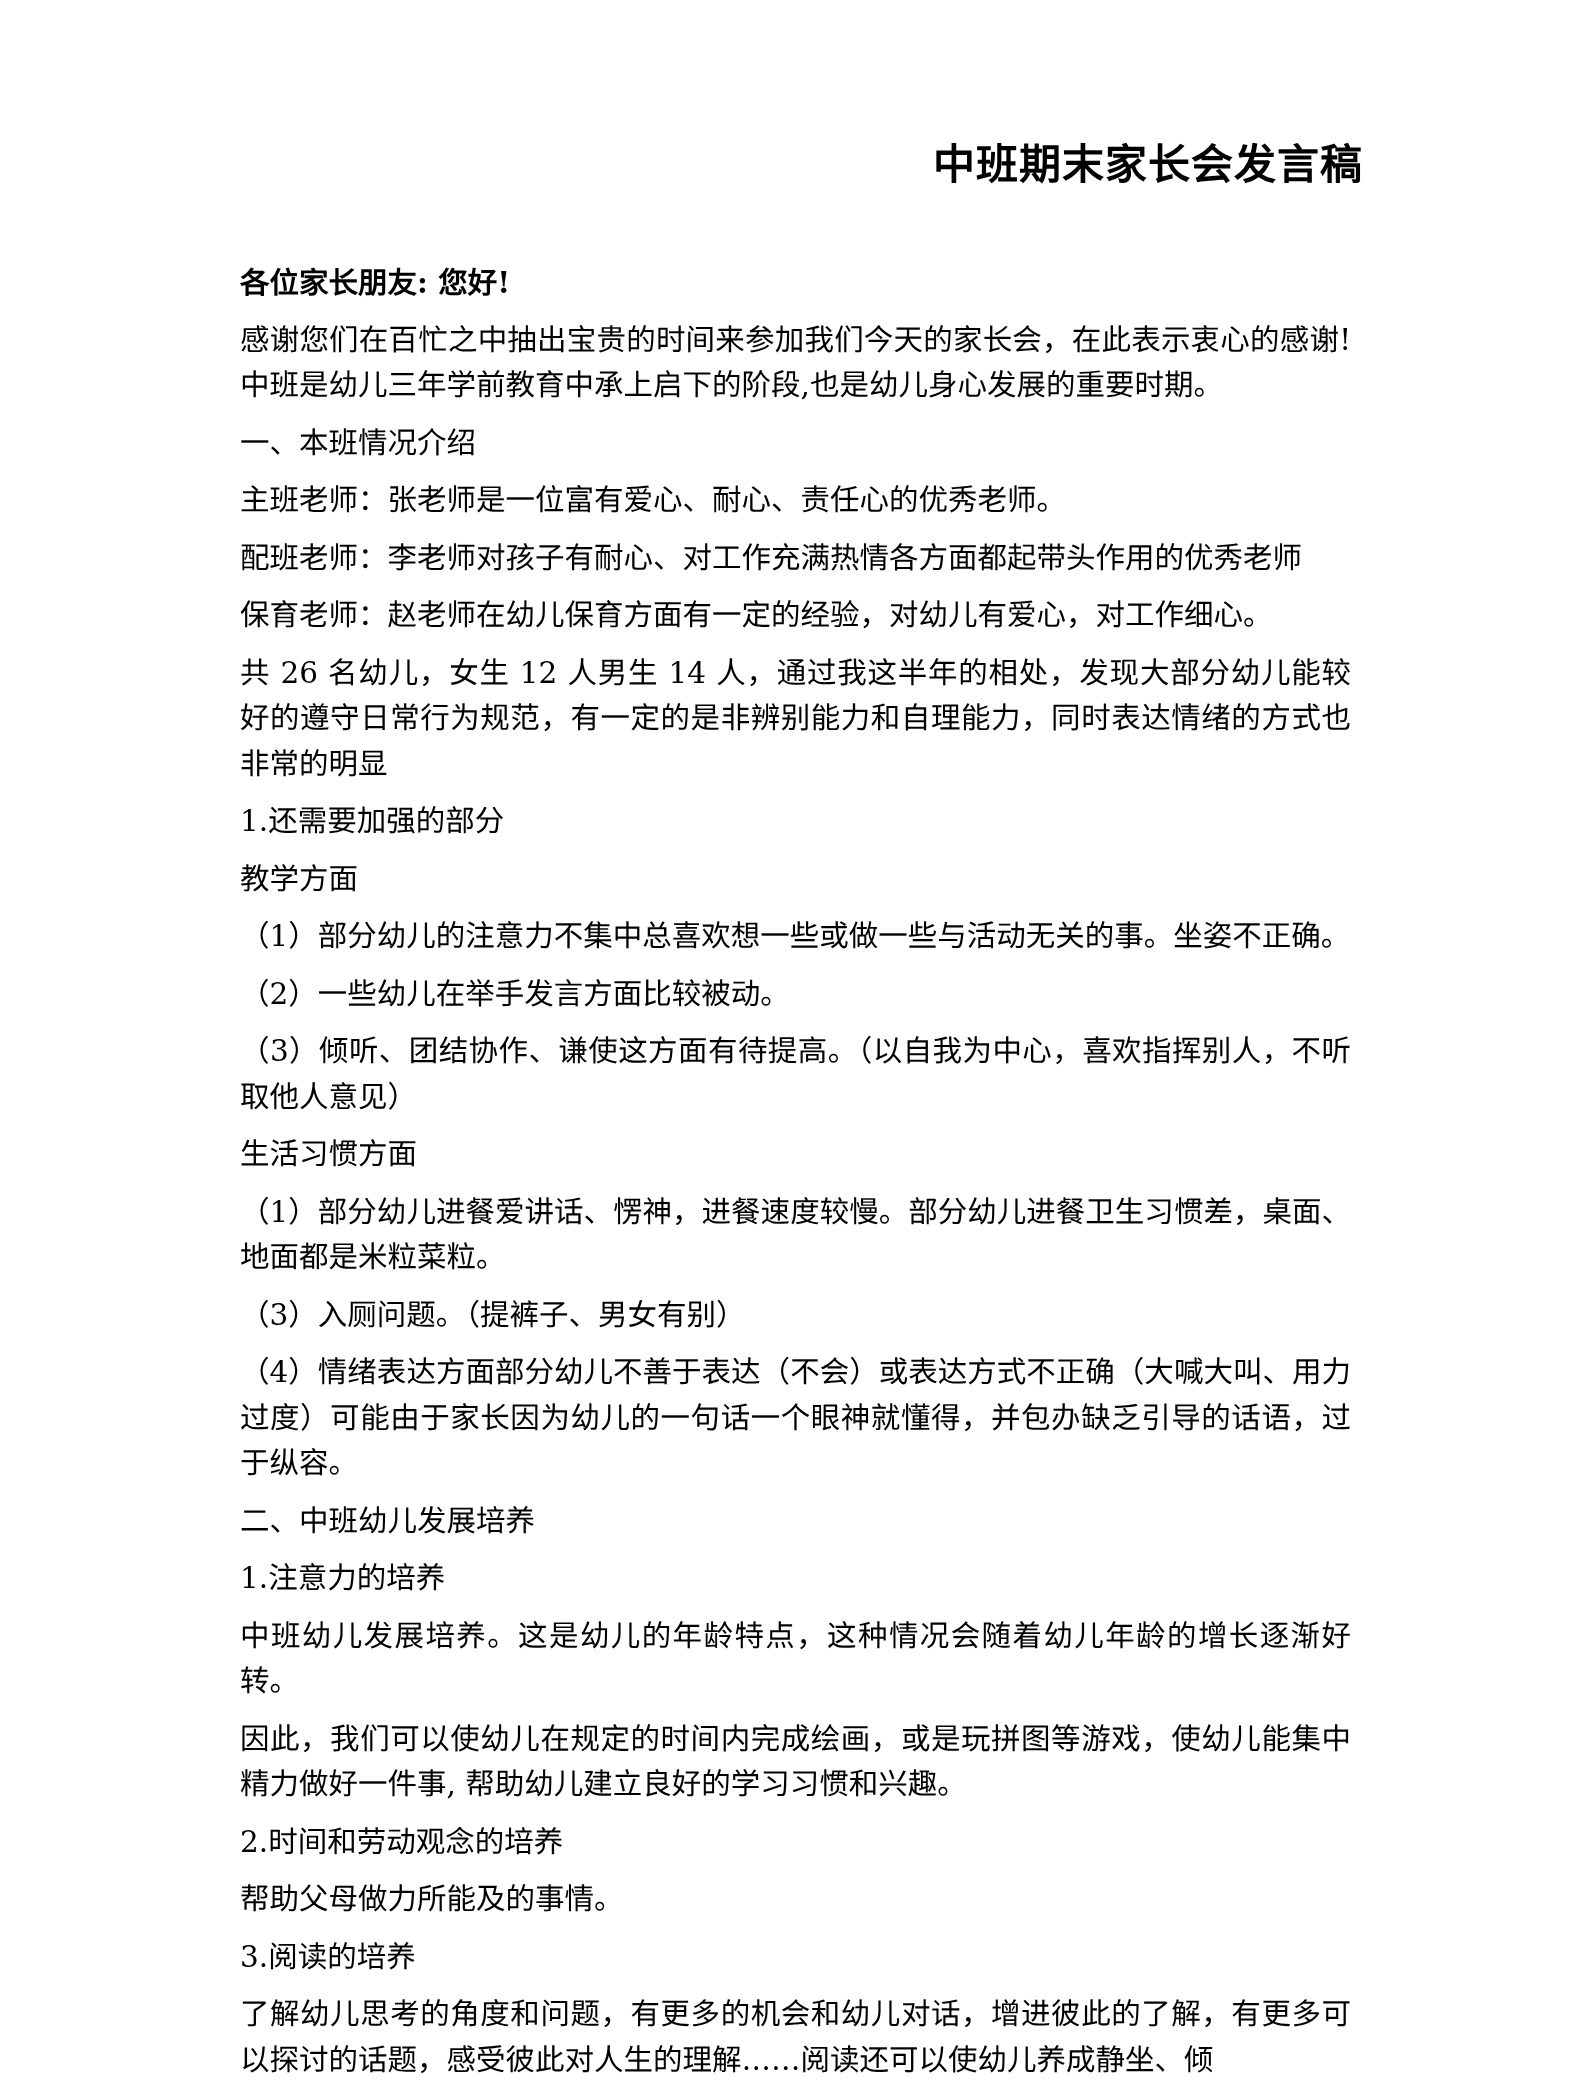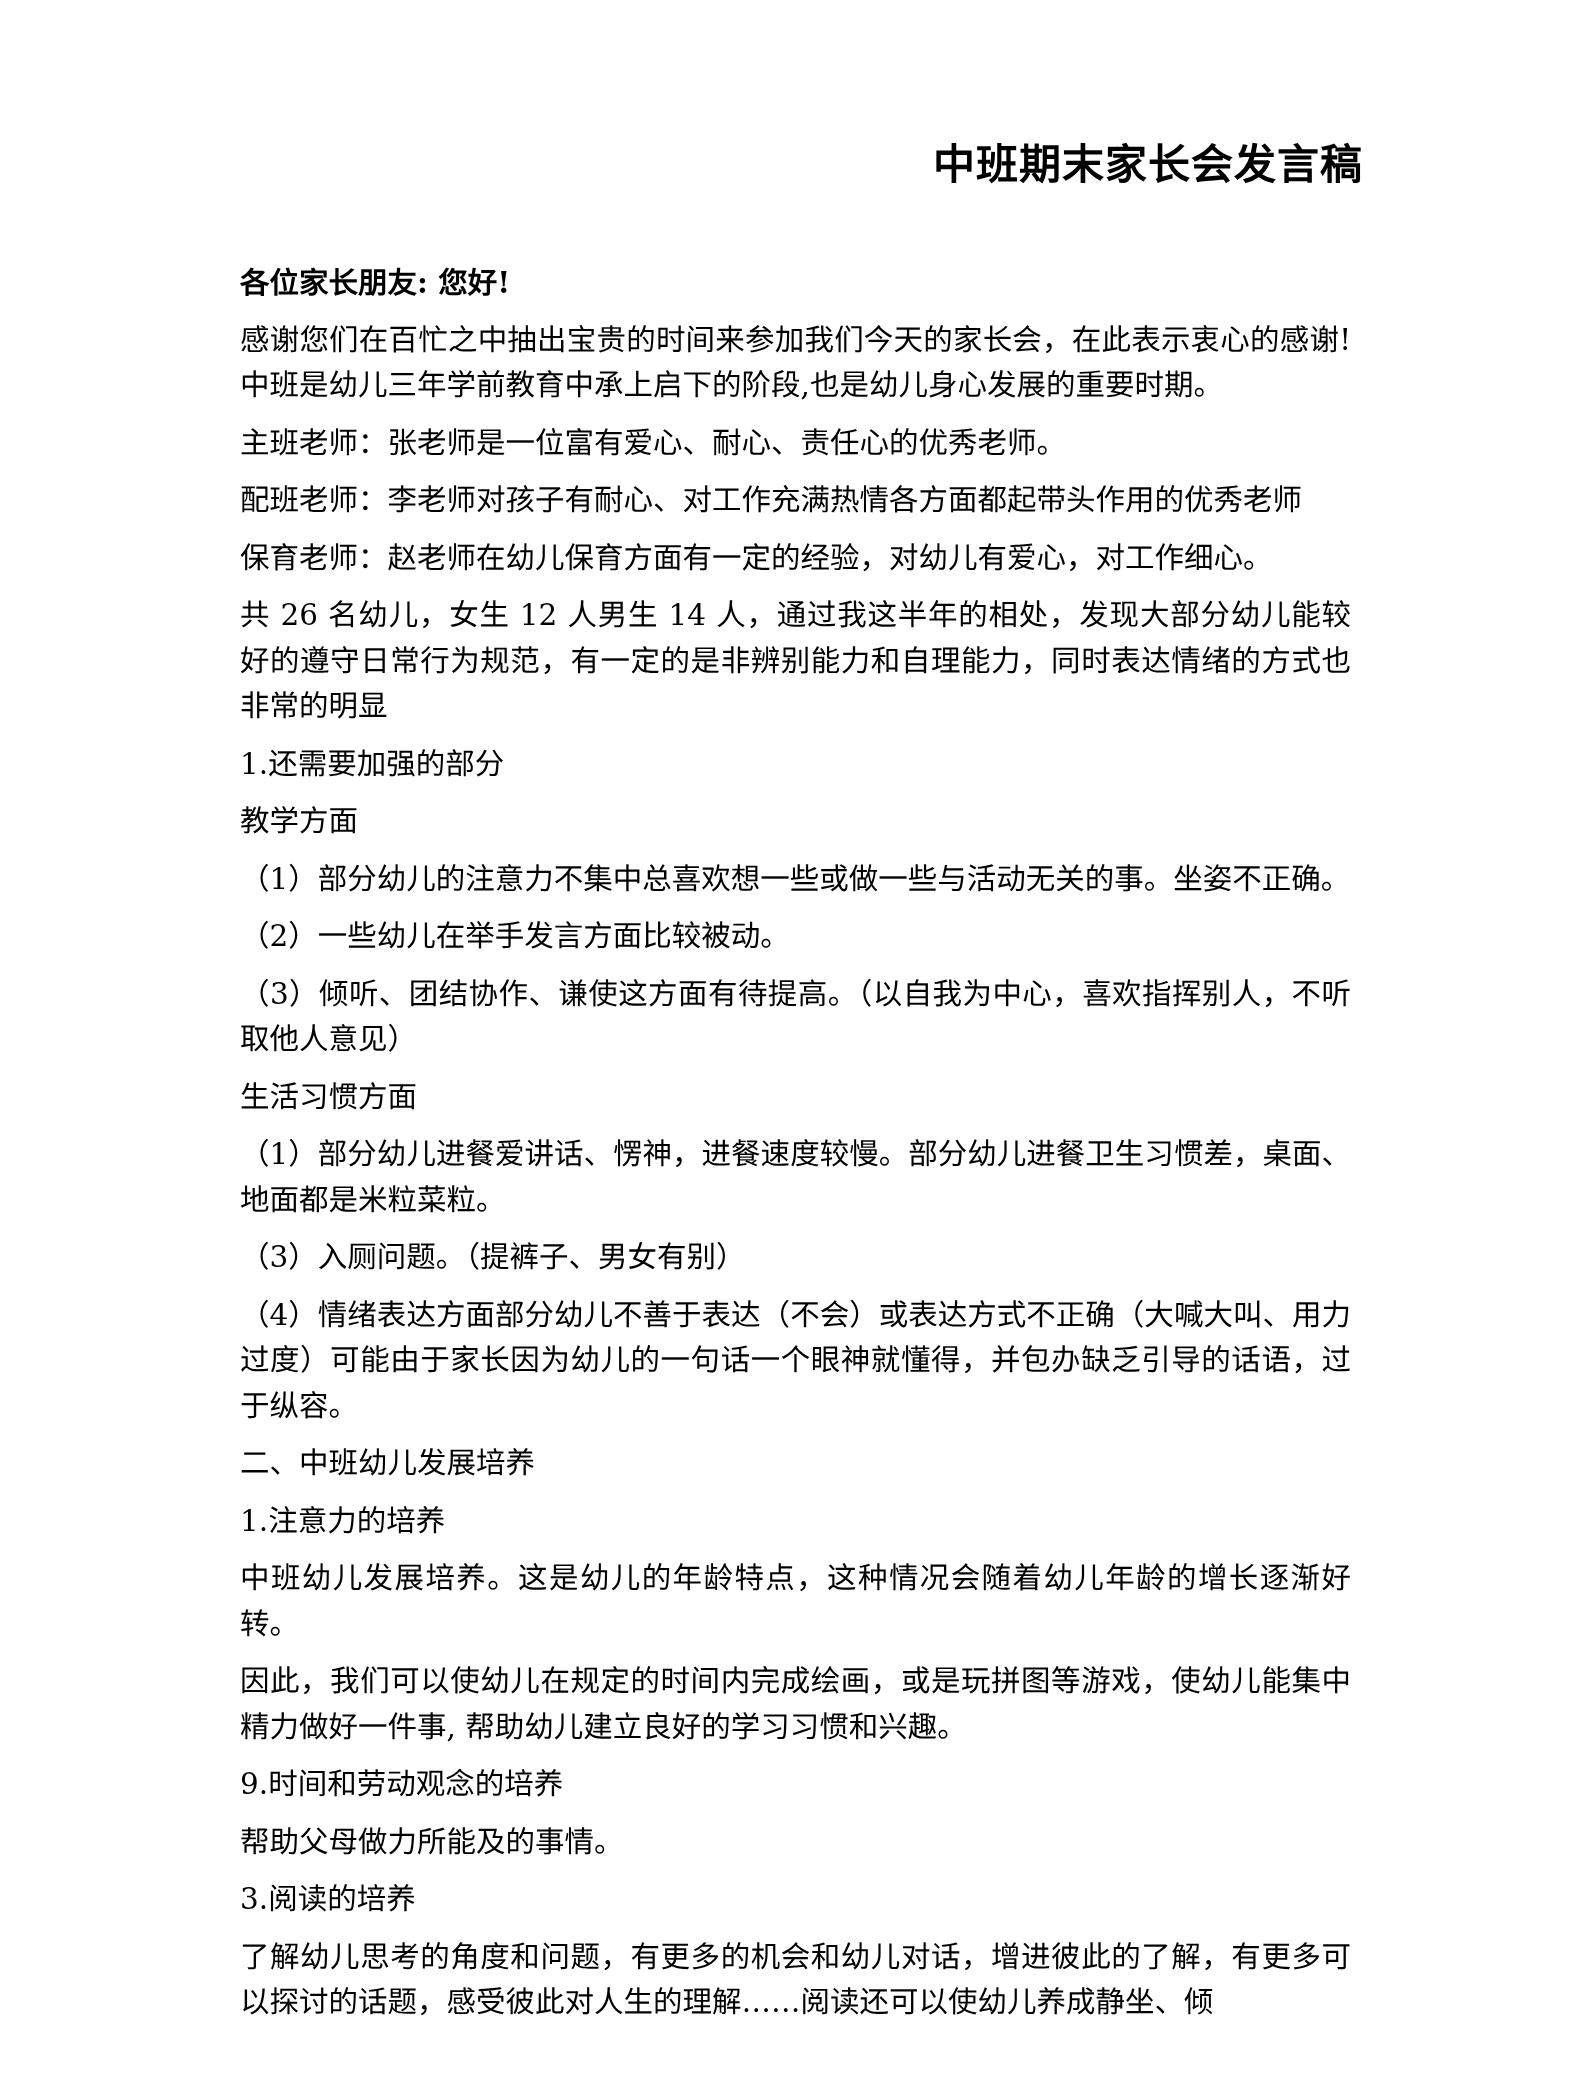--- a/index.html
+++ b/index.html
@@ -67,37 +67,38 @@
 <div class="page">
   <div class="doc-body">
 
     <h1 class="doc-title">中班期末家长会发言稿</h1>
 
     <div class="title-gap"></div>
 
     <div id="paragraph-container">
         <p class="para bold">各位家长朋友: 您好!</p>
         <p class="para">感谢您们在百忙之中抽出宝贵的时间来参加我们今天的家长会，在此表示衷心的感谢! 中班是幼儿三年学前教育中承上启下的阶段,也是幼儿身心发展的重要时期。</p>
+        <p class="para">一、本班情况介绍</p>
         <p class="para">主班老师：张老师是一位富有爱心、耐心、责任心的优秀老师。</p>
         <p class="para">配班老师：李老师对孩子有耐心、对工作充满热情各方面都起带头作用的优秀老师</p>
         <p class="para">保育老师：赵老师在幼儿保育方面有一定的经验，对幼儿有爱心，对工作细心。</p>
         <p class="para">共 26 名幼儿，女生 12 人男生 14 人，通过我这半年的相处，发现大部分幼儿能较好的遵守日常行为规范，有一定的是非辨别能力和自理能力，同时表达情绪的方式也非常的明显</p>
         <p class="para">1.还需要加强的部分</p>
         <p class="para">教学方面</p>
         <p class="para paren">（1）部分幼儿的注意力不集中总喜欢想一些或做一些与活动无关的事。坐姿不正确。</p>
         <p class="para paren">（2）一些幼儿在举手发言方面比较被动。</p>
         <p class="para paren">（3）倾听、团结协作、谦使这方面有待提高。（以自我为中心，喜欢指挥别人，不听取他人意见）</p>
         <p class="para">生活习惯方面</p>
         <p class="para paren">（1）部分幼儿进餐爱讲话、愣神，进餐速度较慢。部分幼儿进餐卫生习惯差，桌面、地面都是米粒菜粒。</p>
         <p class="para paren">（3）入厕问题。（提裤子、男女有别）</p>
         <p class="para paren">（4）情绪表达方面部分幼儿不善于表达（不会）或表达方式不正确（大喊大叫、用力过度）可能由于家长因为幼儿的一句话一个眼神就懂得，并包办缺乏引导的话语，过于纵容。</p>
         <p class="para">二、中班幼儿发展培养</p>
         <p class="para">1.注意力的培养</p>
         <p class="para">中班幼儿发展培养。这是幼儿的年龄特点，这种情况会随着幼儿年龄的增长逐渐好转。</p>
         <p class="para">因此，我们可以使幼儿在规定的时间内完成绘画，或是玩拼图等游戏，使幼儿能集中精力做好一件事, 帮助幼儿建立良好的学习习惯和兴趣。</p>
-        <p class="para">9.时间和劳动观念的培养</p>
+        <p class="para">2.时间和劳动观念的培养</p>
         <p class="para">帮助父母做力所能及的事情。</p>
         <p class="para">3.阅读的培养</p>
         <p class="para">了解幼儿思考的角度和问题，有更多的机会和幼儿对话，增进彼此的了解，有更多可以探讨的话题，感受彼此对人生的理解……阅读还可以使幼儿养成静坐、倾</p>
       </div>
 
   </div>
 </div>
 
 </body></html>

